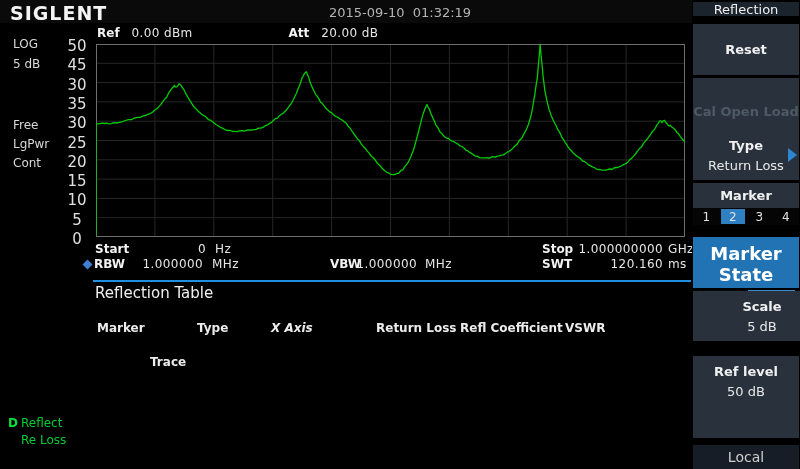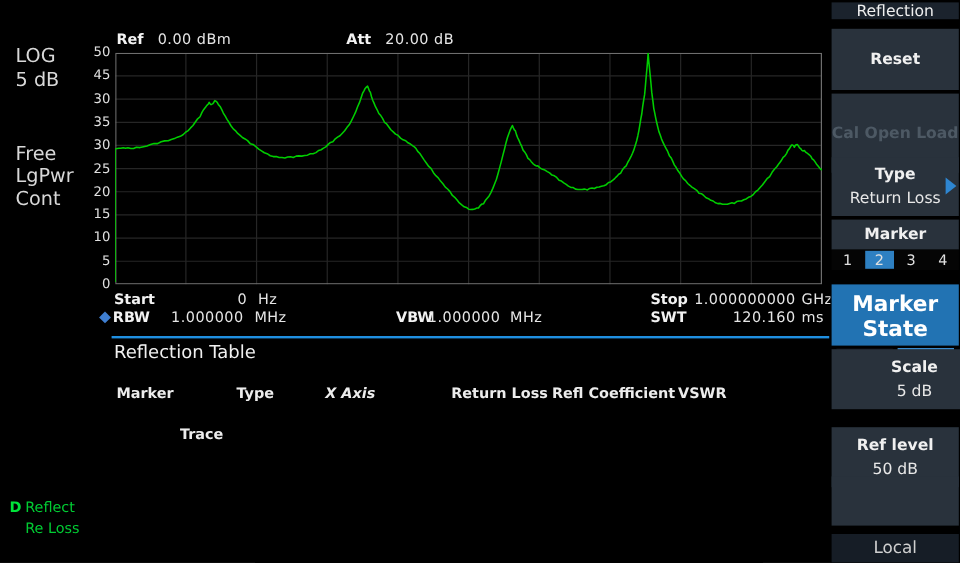--- a/index.html
+++ b/index.html
@@ -11,24 +11,24 @@
   .topbar{position:absolute;left:0;top:0;width:692px;height:23px;background:#0a0a0a;}
   .logo{position:absolute;left:10px;top:2px;font-size:19px;font-weight:900;letter-spacing:1px;color:#f4f4f4;}
   .datetime{position:absolute;left:280px;top:5px;width:240px;text-align:center;font-size:13px;color:#b4b4b4;white-space:pre;}
 
   
   .lbl{font-weight:bold;color:#f2f2f2;}
   .val{color:#e6e6e6;letter-spacing:.4px;}
   .row12{font-size:12px;line-height:13px;}
 
   
-  .leftlab{position:absolute;left:13px;font-size:16px;color:#d8d8d8;}
-
-  
-  .ytick{position:absolute;left:62px;width:30px;text-align:right;font-size:11px;color:#e0e0e0;}
+  .leftlab{position:absolute;left:13px;font-size:12px;color:#d8d8d8;}
+
+  
+  .ytick{position:absolute;left:62px;width:30px;text-align:center;font-size:15px;color:#e0e0e0;}
 
   
   #plot{position:absolute;left:96px;top:44px;}
   #grid line{stroke:#262626;stroke-width:1;}
   #border{fill:none;stroke:#6e6e6e;stroke-width:1;}
   #trace{fill:none;stroke-width:1.3;stroke-linejoin:round;}
 
   .diamond{position:absolute;left:84px;top:261px;width:7px;height:7px;background:#3f7fd2;transform:rotate(45deg);}
   .bluesep{position:absolute;left:93px;top:280px;width:598px;height:2px;background:#1f8fe0;}
   .tabletitle{position:absolute;left:95px;top:284px;font-size:15px;color:#f0f0f0;}
@@ -59,20 +59,24 @@
   .seg.on{background:#08090c;}
   .seg.off{background:#3c8ccd;}
   .local{position:absolute;left:1px;top:445px;width:106px;height:24px;background:#161d26;
          display:flex;align-items:center;justify-content:center;font-size:14px;color:#cfcfcf;}
 </style>
 </head>
 <body>
 
 <div id="screen">
 
+  <div class="topbar">
+    <div class="logo">SIGLENT</div>
+    <div class="datetime">2015-09-10  01:32:19</div>
+  </div>
 
   <div class="abs row12" style="left:97px;top:27px;">
     <span class="lbl">Ref</span>
     <span class="val" style="margin-left:8px;">0.00 dBm</span>
     <span class="lbl" style="margin-left:92px;">Att</span>
     <span class="val" style="margin-left:8px;">20.00 dB</span>
   </div>
 
   <div id="left-labels">
       <div class="leftlab" style="top: 37px;">LOG</div>

